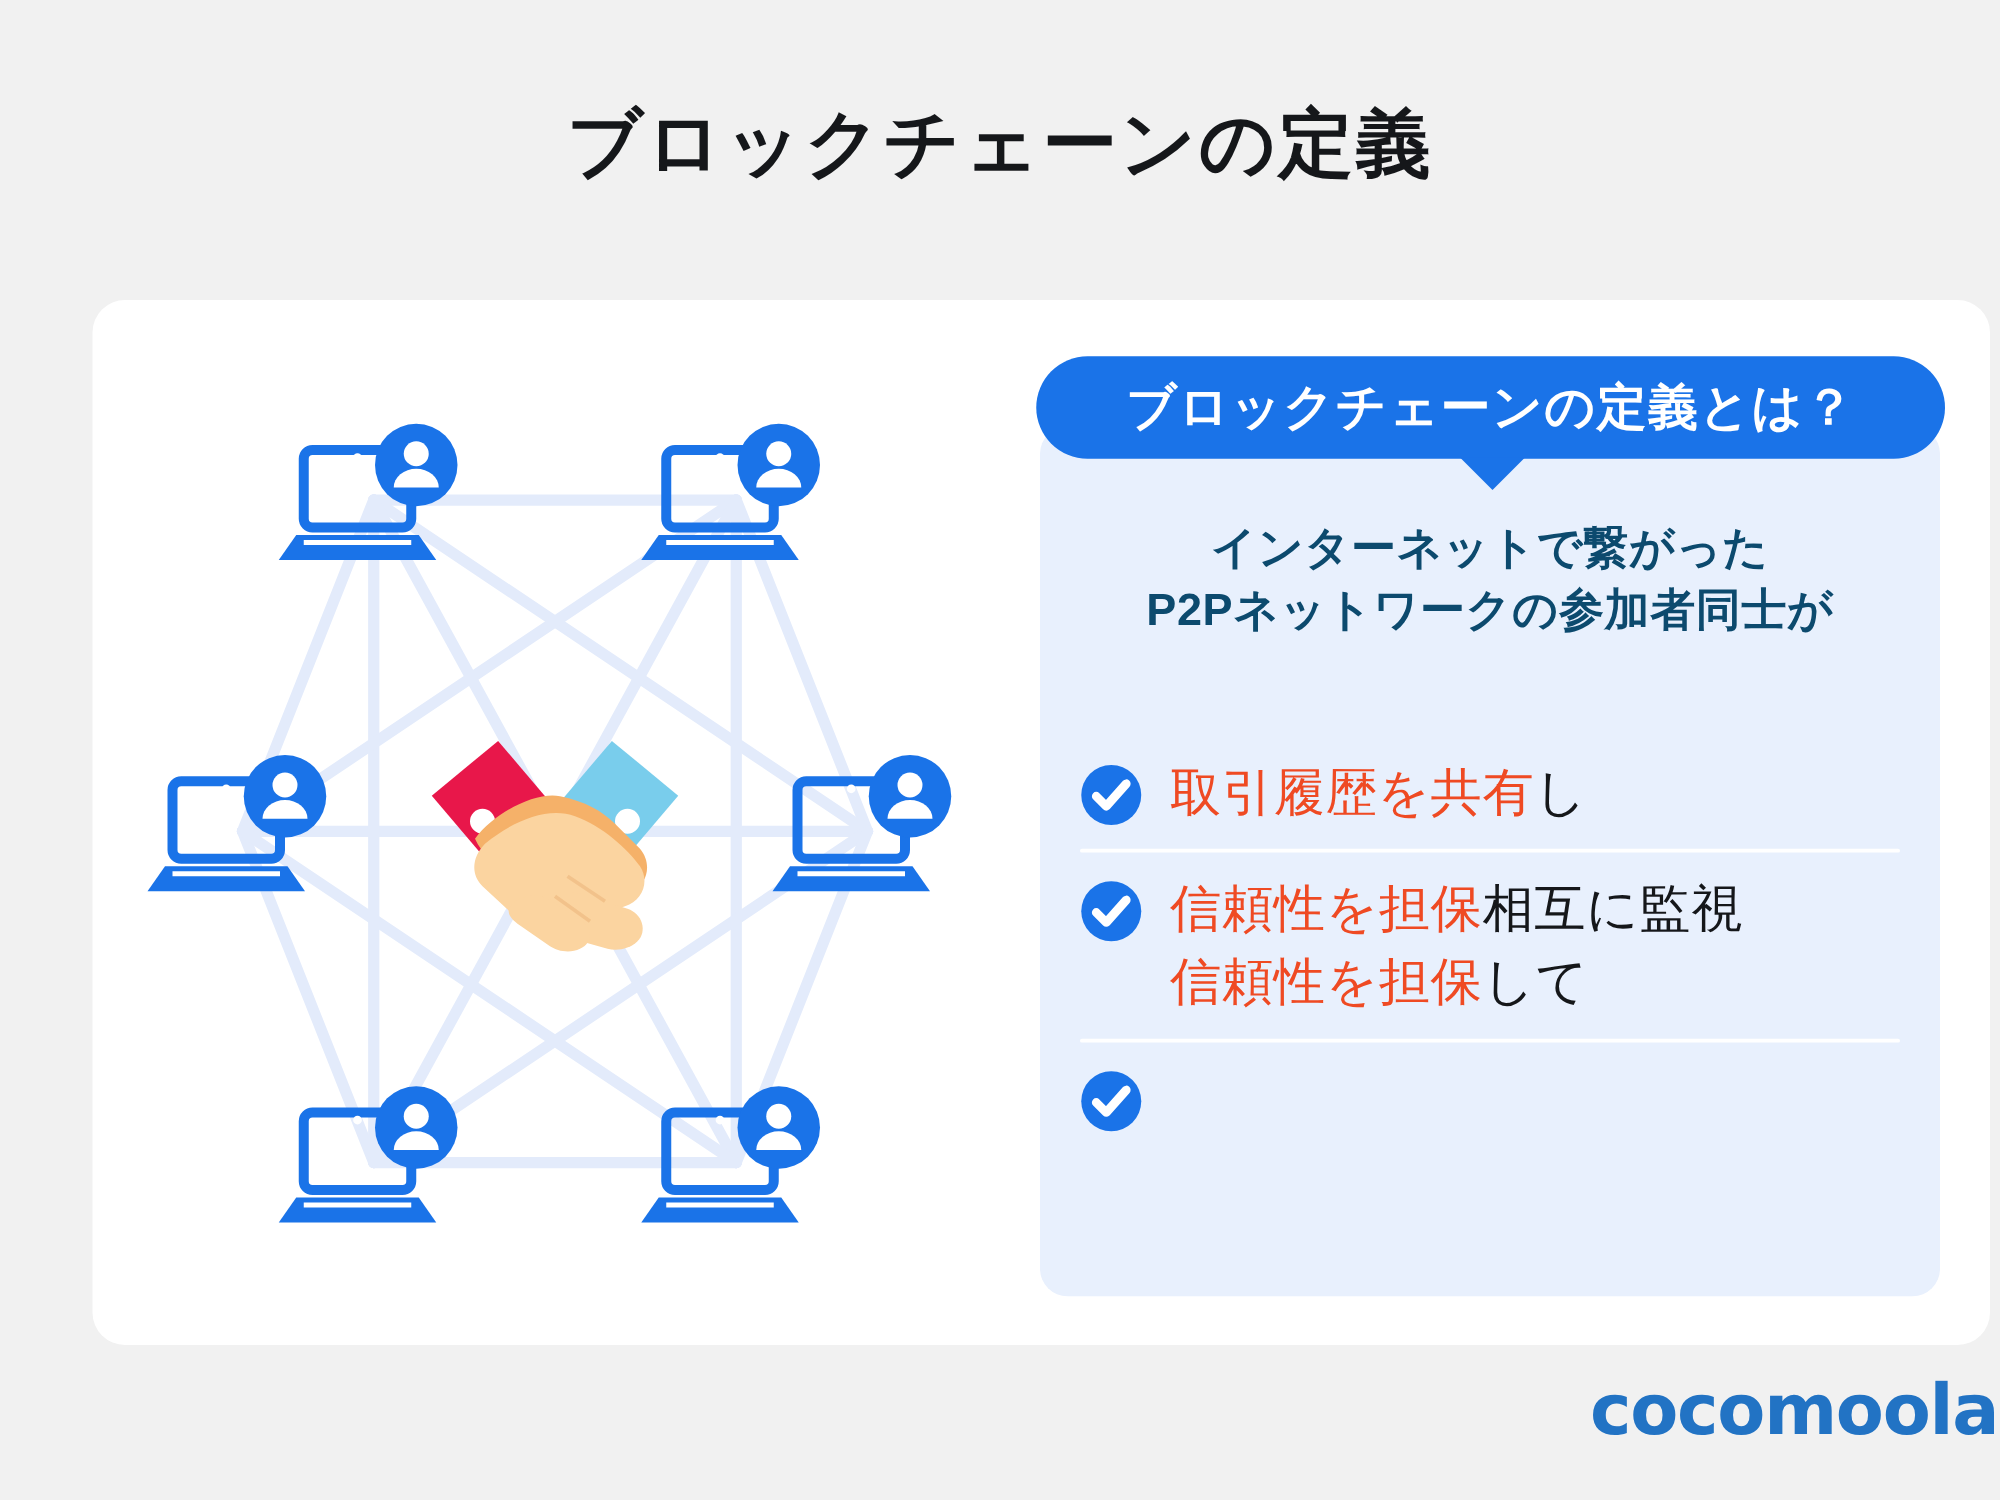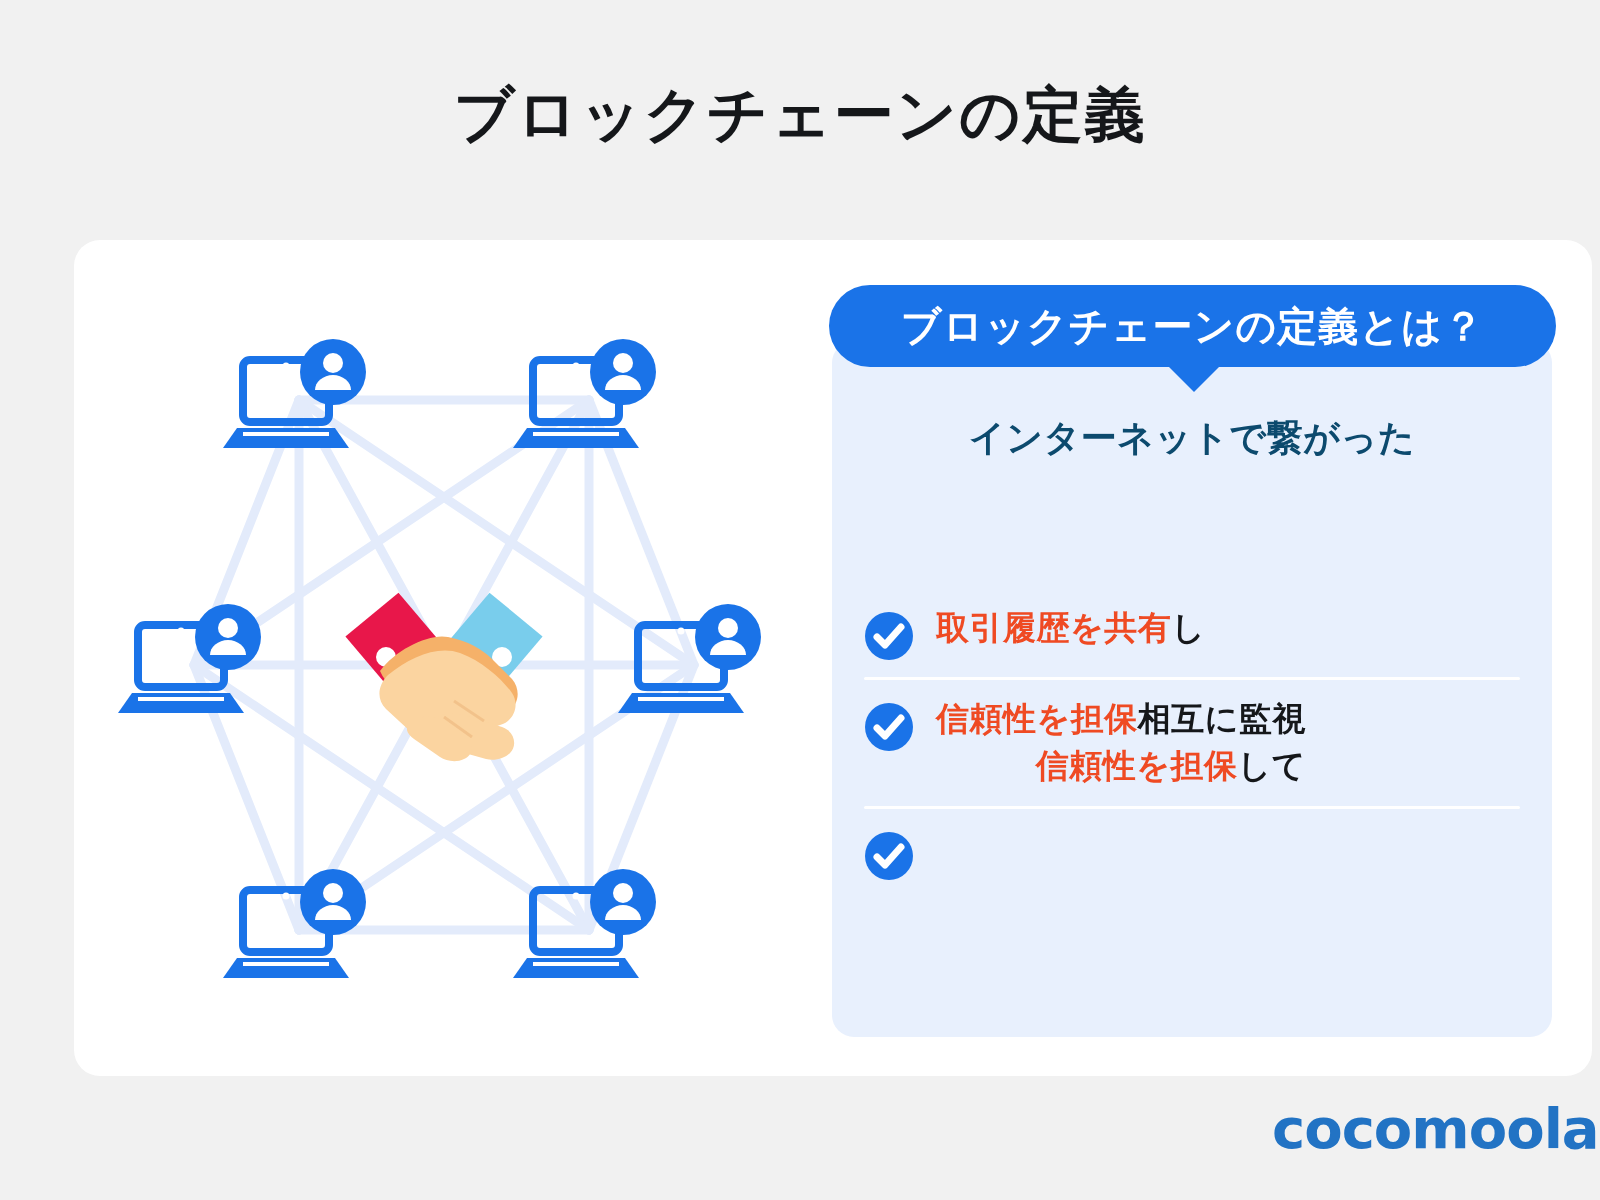--- a/index.html
+++ b/index.html
@@ -128,26 +128,25 @@
     padding: 0 0 0 0;
   }
   .check-icon {
     flex: 0 0 auto;
     width: 50px;
     height: 50px;
     margin-top: 6px;
   }
   .check-icon svg { display: block; }
   .check-text {
-    font-size: 33px;
-    font-weight: bold;
+    font-size: 41px;
+    font-weight: normal;
     line-height: 1.42;
     color: #15171a;
     letter-spacing: 0.5px;
-    text-align: right;
   }
   .hl { color: #ef4a23; }
   .divider {
     height: 3px;
     background: #ffffff;
     border-radius: 2px;
     margin: 16px 0 16px 0;
     width: 656px;
   }
   .ci-1 { margin-bottom: 0; }
@@ -286,20 +285,21 @@
   <div class="info-wrap">
     <div class="info-panel"></div>
 
     <div class="bubble">
       <span class="bubble-text">ブロックチェーンの定義とは？</span>
     </div>
     <div class="bubble-tail"></div>
 
     <div class="intro">
       <div>インターネットで繋がった</div>
+      <div>P2Pネットワークの参加者同士が</div>
     </div>
 
     <div class="checklist">
 
       <div class="check-item ci-1">
         <span class="check-icon">
           <svg width="50" height="50" viewBox="0 0 50 50" xmlns="http://www.w3.org/2000/svg">
             <circle cx="25" cy="25" r="24" fill="#1a73e8"></circle>
             <path d="M13 26 L21 34 L37 16" stroke="#ffffff" stroke-width="7" fill="none" stroke-linecap="round" stroke-linejoin="round"></path>
           </svg>

